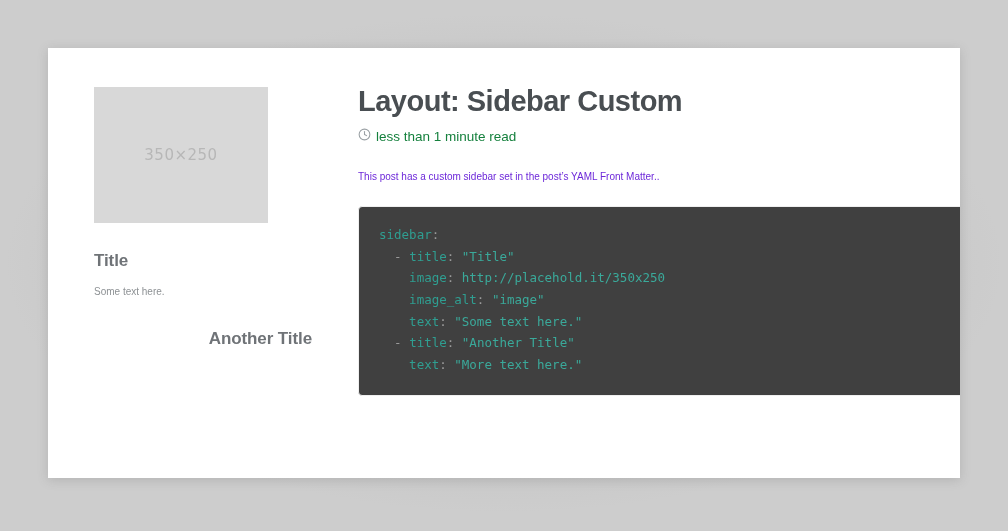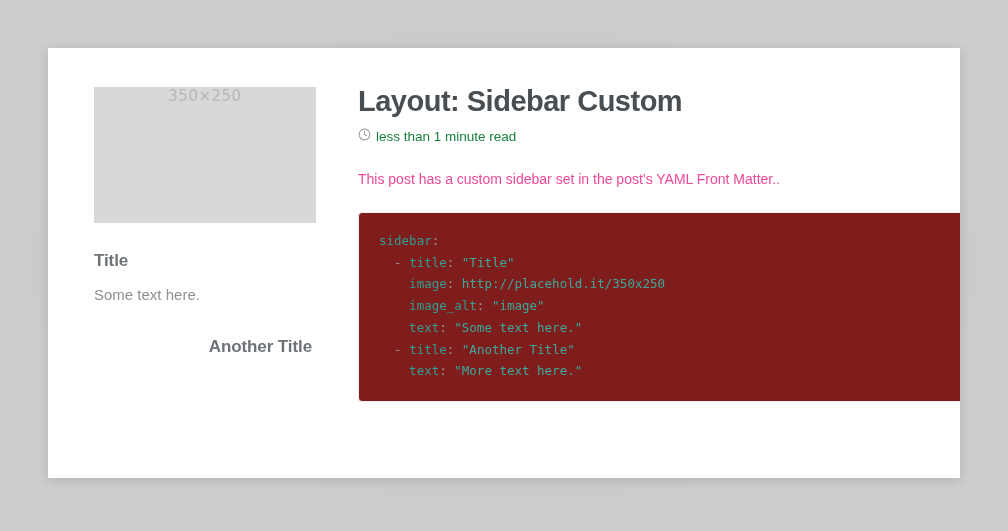--- a/index.html
+++ b/index.html
@@ -49,25 +49,25 @@
   
   .sidebar {
     width: 264px;
     flex: 0 0 264px;
     padding: 39px 0 0 46px;
   }
 
   .sidebar-figure { margin-bottom: 28px; }
 
   .placeholder-image {
-    width: 222px;
+    width: 174px;
     height: 136px;
     background: #d8d8d8;
     display: flex;
-    align-items: flex-start;
+    align-items: center;
     justify-content: center;
   }
 
   .placeholder-label {
     font-family: "DejaVu Sans", sans-serif;
     font-size: 15px;
     color: #b7b7b7;
     letter-spacing: 0.5px;
   }
 
@@ -75,21 +75,21 @@
 
   .sidebar-heading {
     font-size: 17px;
     font-weight: bold;
     color: #6f7377;
     letter-spacing: -0.1px;
     margin-bottom: 13px;
   }
 
   .sidebar-text {
-    font-size: 15px;
+    font-size: 10px;
     color: #8d9194;
     line-height: 1.5;
   }
 
   .sidebar-block.second { margin-top: 30px; text-align: right; }
 
   
   .content {
     flex: 1 1 auto;
     padding: 37px 0 0 46px;
@@ -110,30 +110,30 @@
     align-items: center;
     gap: 5px;
     font-size: 13.5px;
     color: #15803d;
     margin-bottom: 25px;
   }
 
   .clock-icon { display: block; }
 
   .post-paragraph {
-    font-size: 14px;
-    color: #ec4899;
+    font-size: 10px;
+    color: #6d28d9;
     line-height: 1.55;
     margin-bottom: 21px;
   }
   .post-paragraph.second { margin-bottom: 17px; }
 
   
   .code-block {
-    background: #7f1d1d;
+    background: #404040;
     border: 1px solid #efefef;
     border-radius: 4px;
     padding: 17px 20px 19px 20px;
     margin-right: -46px;   
     overflow: hidden;
   }
 
   .code-line {
     font-family: "DejaVu Sans Mono", monospace;
     font-size: 12.5px;

